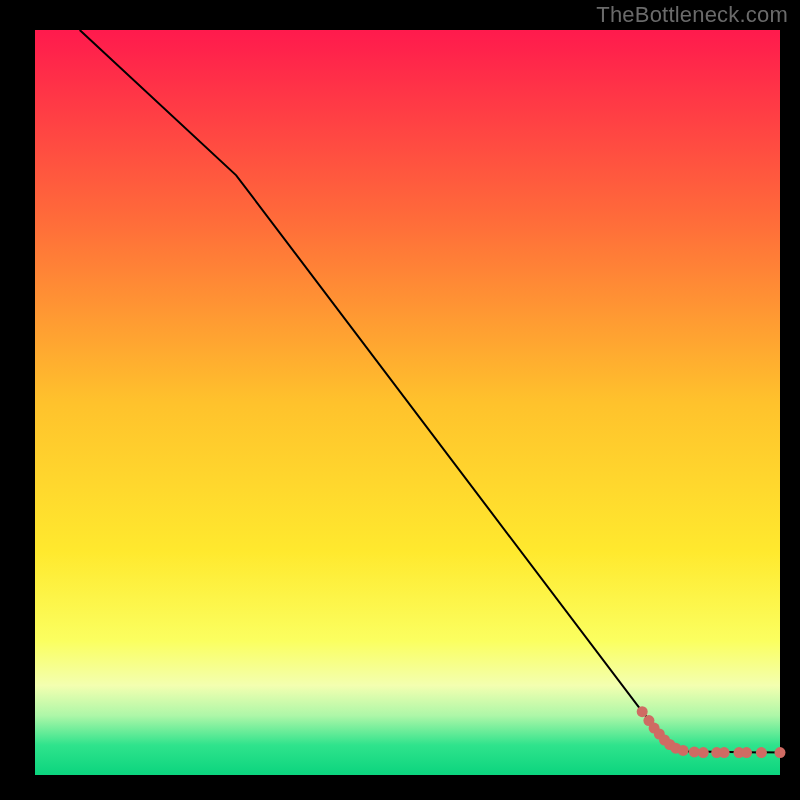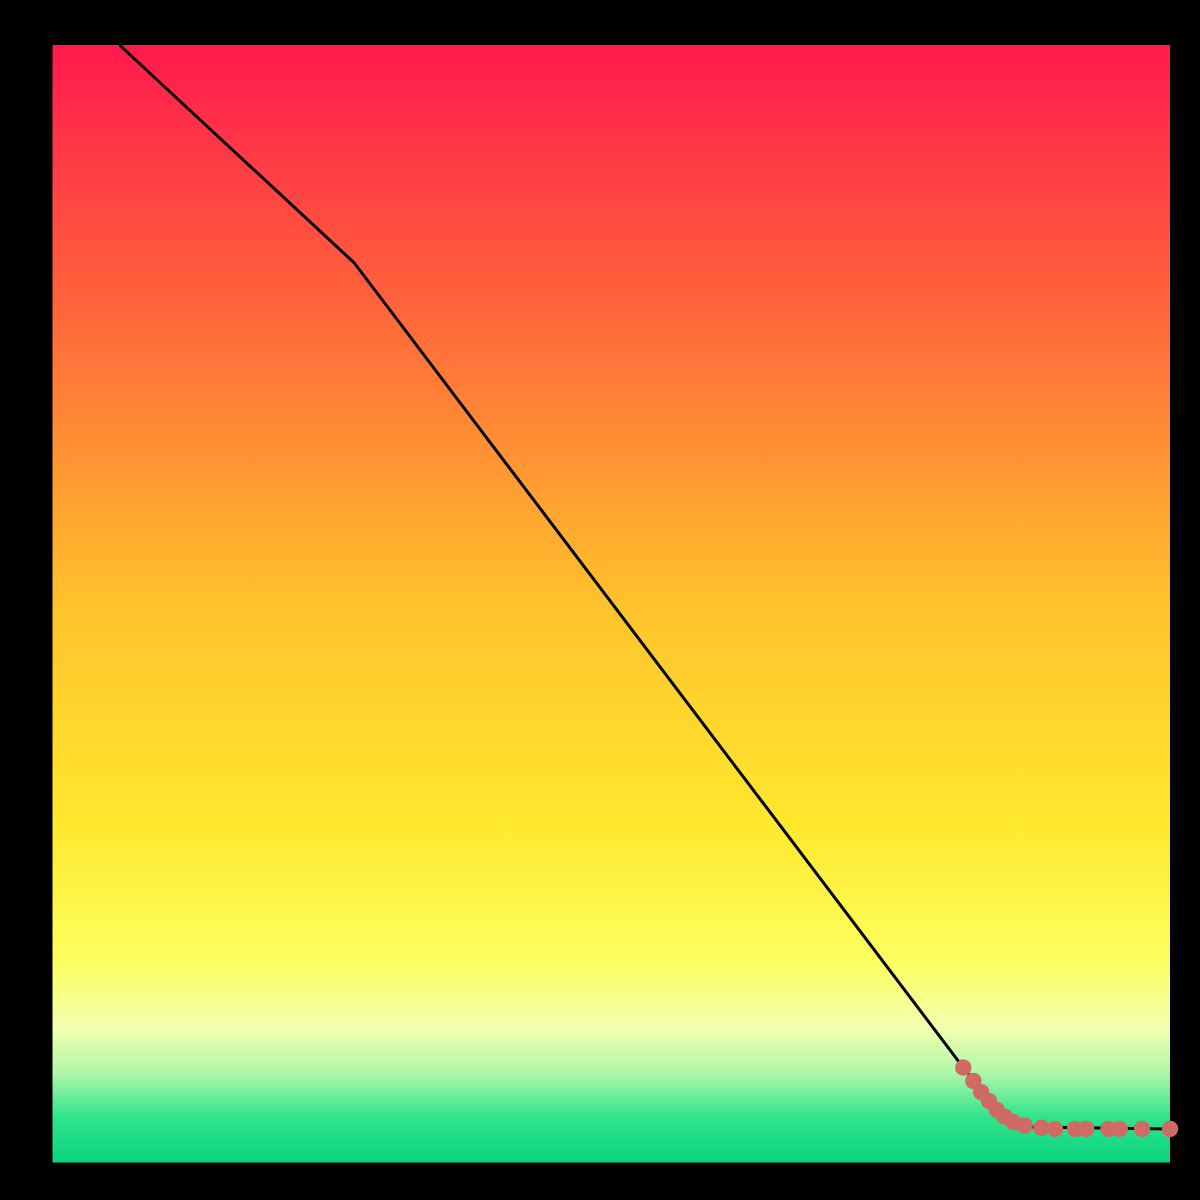--- a/index.html
+++ b/index.html
@@ -27,20 +27,21 @@
     z-index: 10;
   }
   svg {
     display: block;
   }
 </style>
 </head>
 <body>
 
 <div class="container">
+  <div class="watermark">TheBottleneck.com</div>
   <svg id="chart-svg" width="800" height="800" viewBox="0 0 800 800">
     <defs>
       <linearGradient id="bg-grad" x1="0" y1="0" x2="0" y2="1">
           <stop offset="0%" stop-color="#ff1a4d"></stop>
           <stop offset="25%" stop-color="#ff6a3a"></stop>
           <stop offset="50%" stop-color="#ffc22c"></stop>
           <stop offset="70%" stop-color="#ffe92e"></stop>
           <stop offset="82%" stop-color="#fbff60"></stop>
           <stop offset="88%" stop-color="#f3ffb0"></stop>
           <stop offset="92%" stop-color="#aef7a8"></stop>

